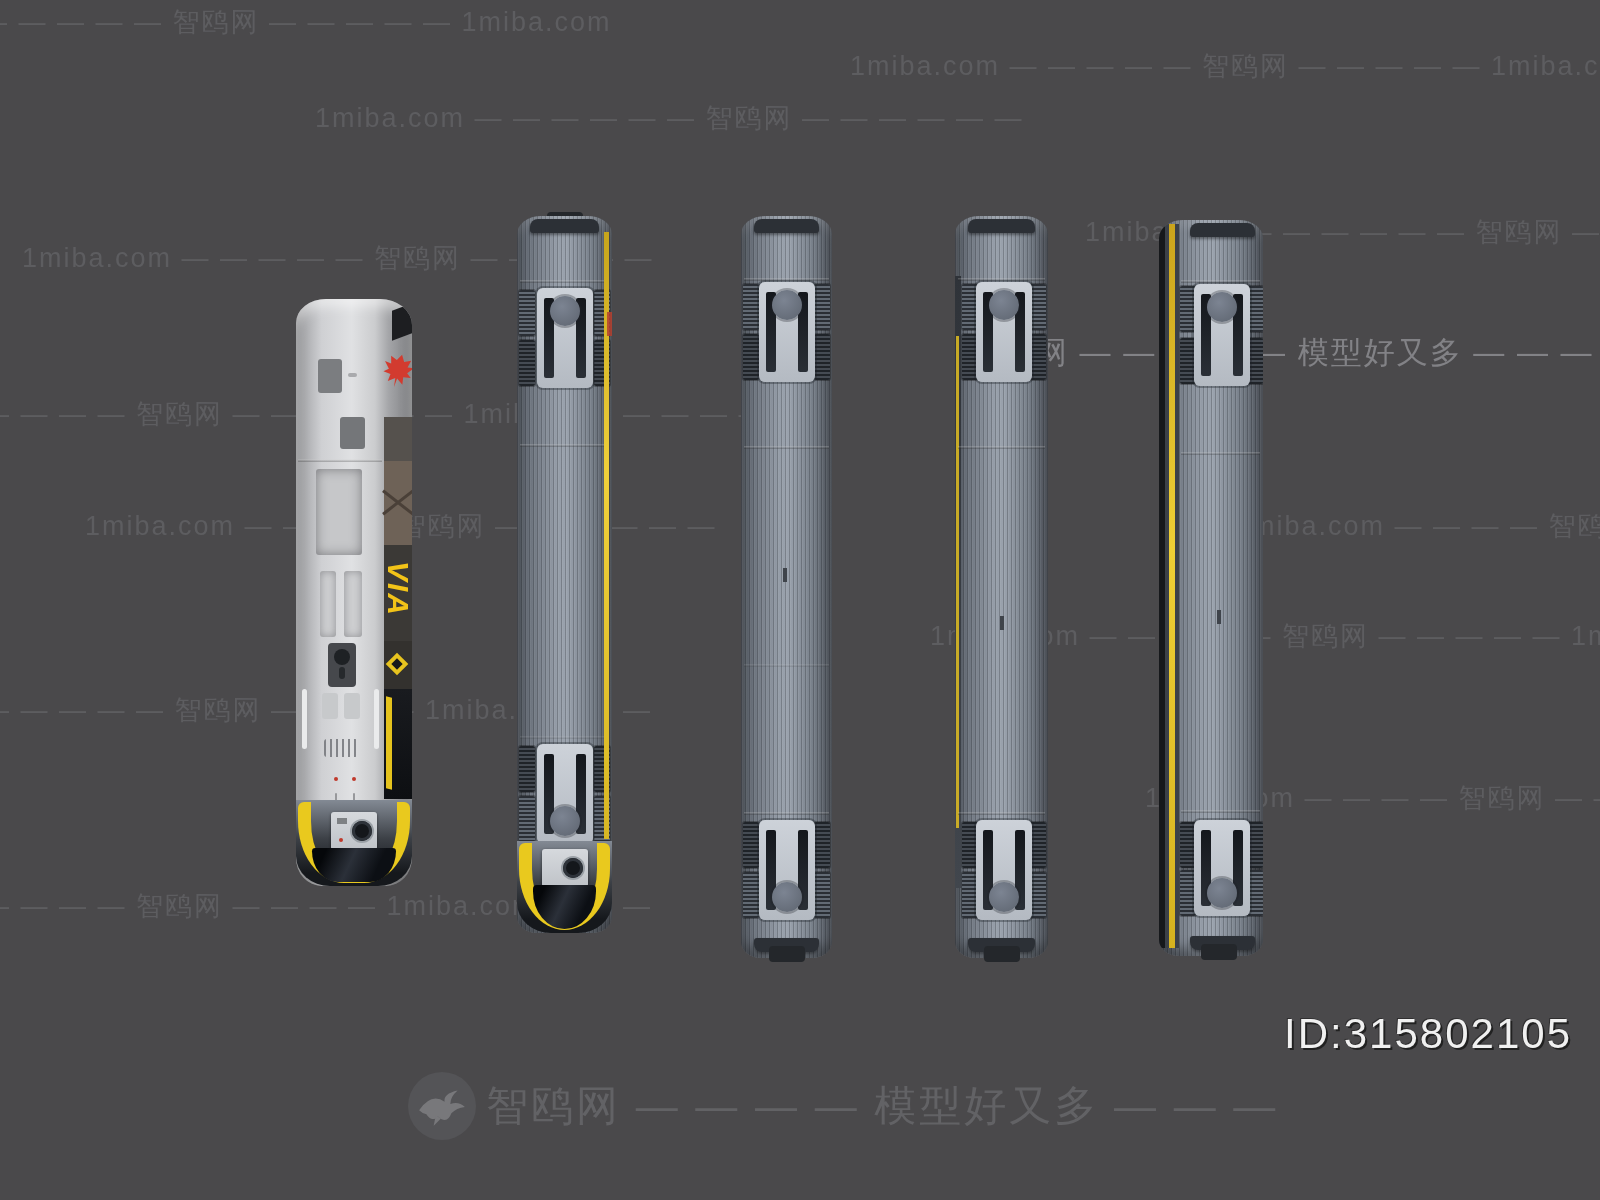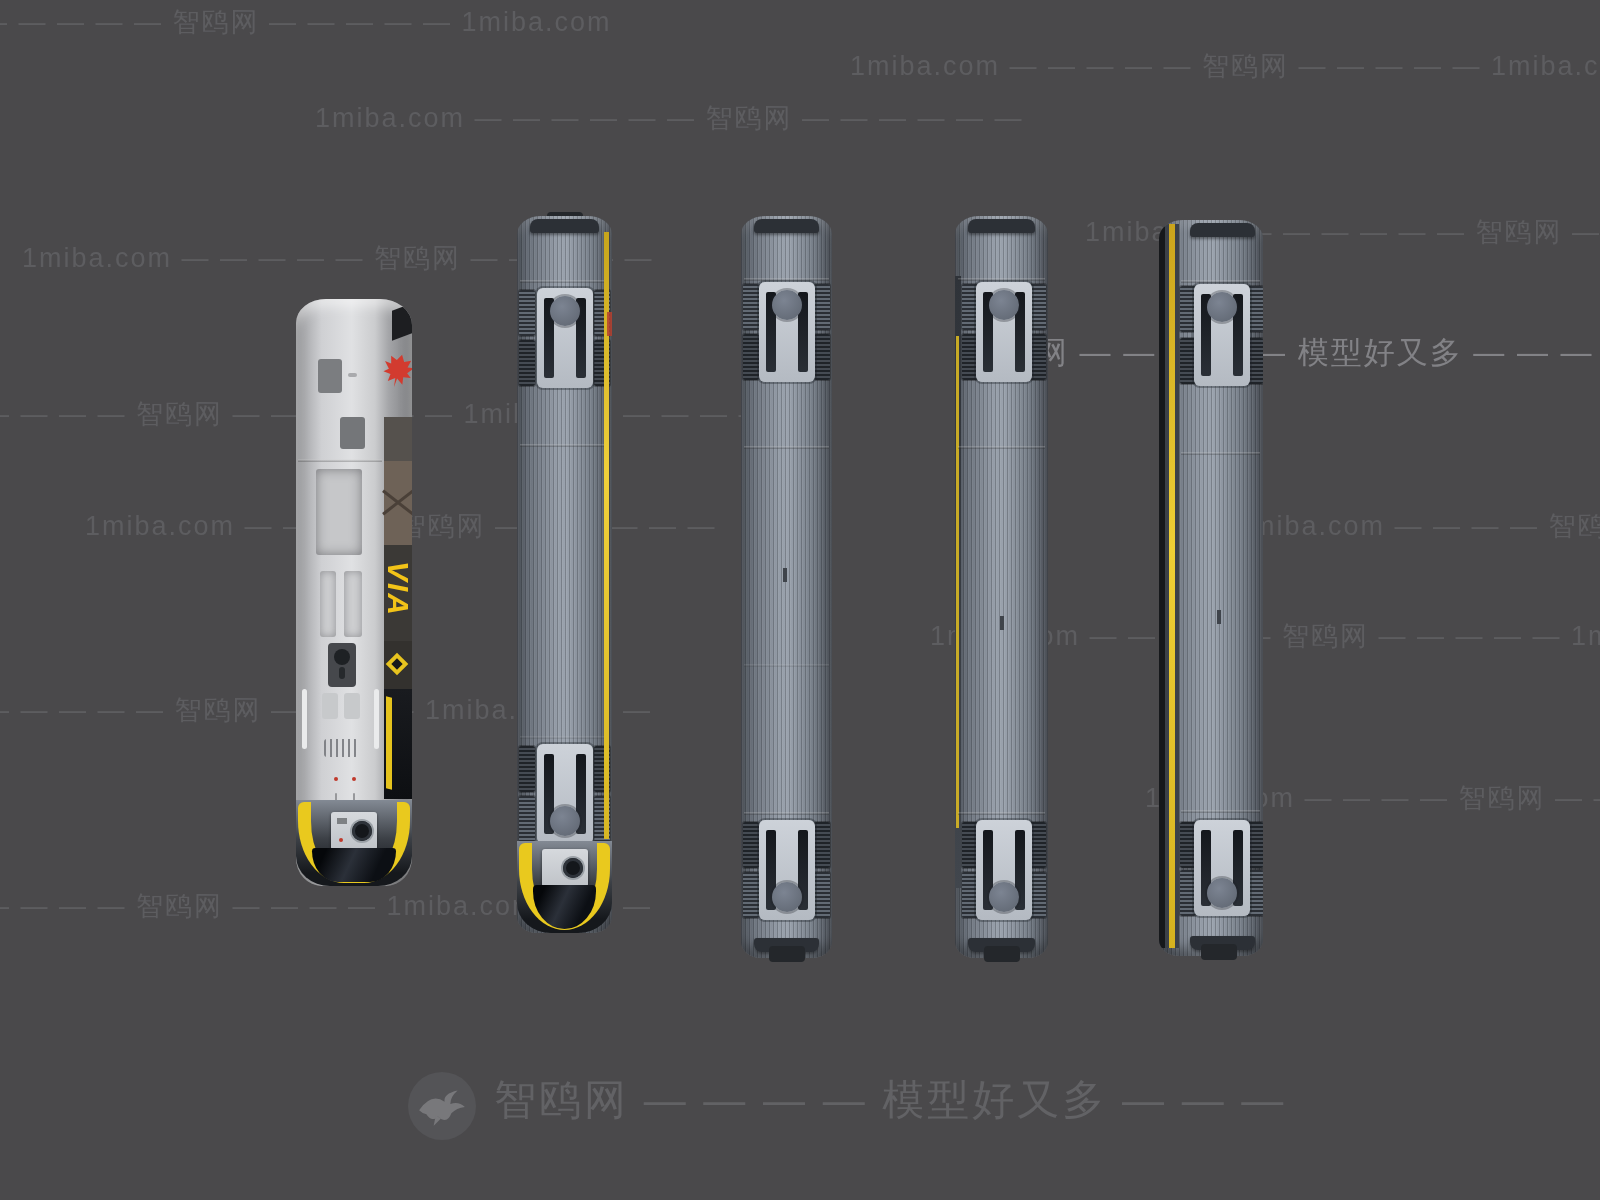--- a/index.html
+++ b/index.html
@@ -4,21 +4,21 @@
 <style>
   html,body{margin:0;padding:0;background:#2e2e30;}
   #stage{position:relative;width:1600px;height:1200px;overflow:hidden;
          background:var(--background,#4a494b);
          font-family:"Liberation Sans","DejaVu Sans",sans-serif;}
 
   
   .wm{position:absolute;white-space:nowrap;color:var(--watermark,#5d5d60);
       font-size:27px;letter-spacing:2px;user-select:none;}
   .wm.light{color:var(--watermark-light,#828286);font-size:31px;}
-  #brand-row{position:absolute;left:408px;top:1072px;display:flex;gap:18px;}
+  #brand-row{position:absolute;left:408px;top:1072px;display:flex;align-items:center;gap:10px;}
   #brand-row .btxt{font-size:42px;letter-spacing:3px;color:var(--brand-text,#626265);white-space:nowrap;}
   #brand-icon{width:68px;height:68px;border-radius:50%;background:#545457;display:flex;align-items:center;justify-content:center;}
   #corner-logo{position:absolute;right:28px;top:1000px;text-align:right;}
   #corner-logo .big{font-size:96px;line-height:1.05;letter-spacing:8px;color:var(--logo-text,#6f6f72);}
   #corner-logo .mid{font-size:42px;letter-spacing:2px;color:var(--id-text,#f0f0f0);
       text-shadow:2px 2px 0 rgba(0,0,0,.55),-1px -1px 0 rgba(0,0,0,.35);margin-top:10px;}
 
   
   .car{position:absolute;}
   .cbody{position:relative;width:100%;height:100%;overflow:hidden;
@@ -320,15 +320,16 @@
     <div id="brand-icon">
       <svg width="52" height="44" viewBox="0 0 100 84">
         <path fill="#78787b" d="M6 50 Q30 16 55 34 Q52 18 80 12 Q66 24 66 38 Q82 32 94 44 Q78 46 68 56 Q60 78 42 62 Q30 74 20 58 Q12 56 6 50 Z"></path>
         <path fill="#78787b" d="M38 60 L34 80 L48 66 Z"></path>
       </svg>
     </div>
     <span class="btxt">智鸥网 — — — — 模型好又多 — — —</span>
   </div>
 
   <div id="corner-logo">
+    <div class="mid">ID:315802105</div>
   </div>
 
 </div>
 
 </body></html>

